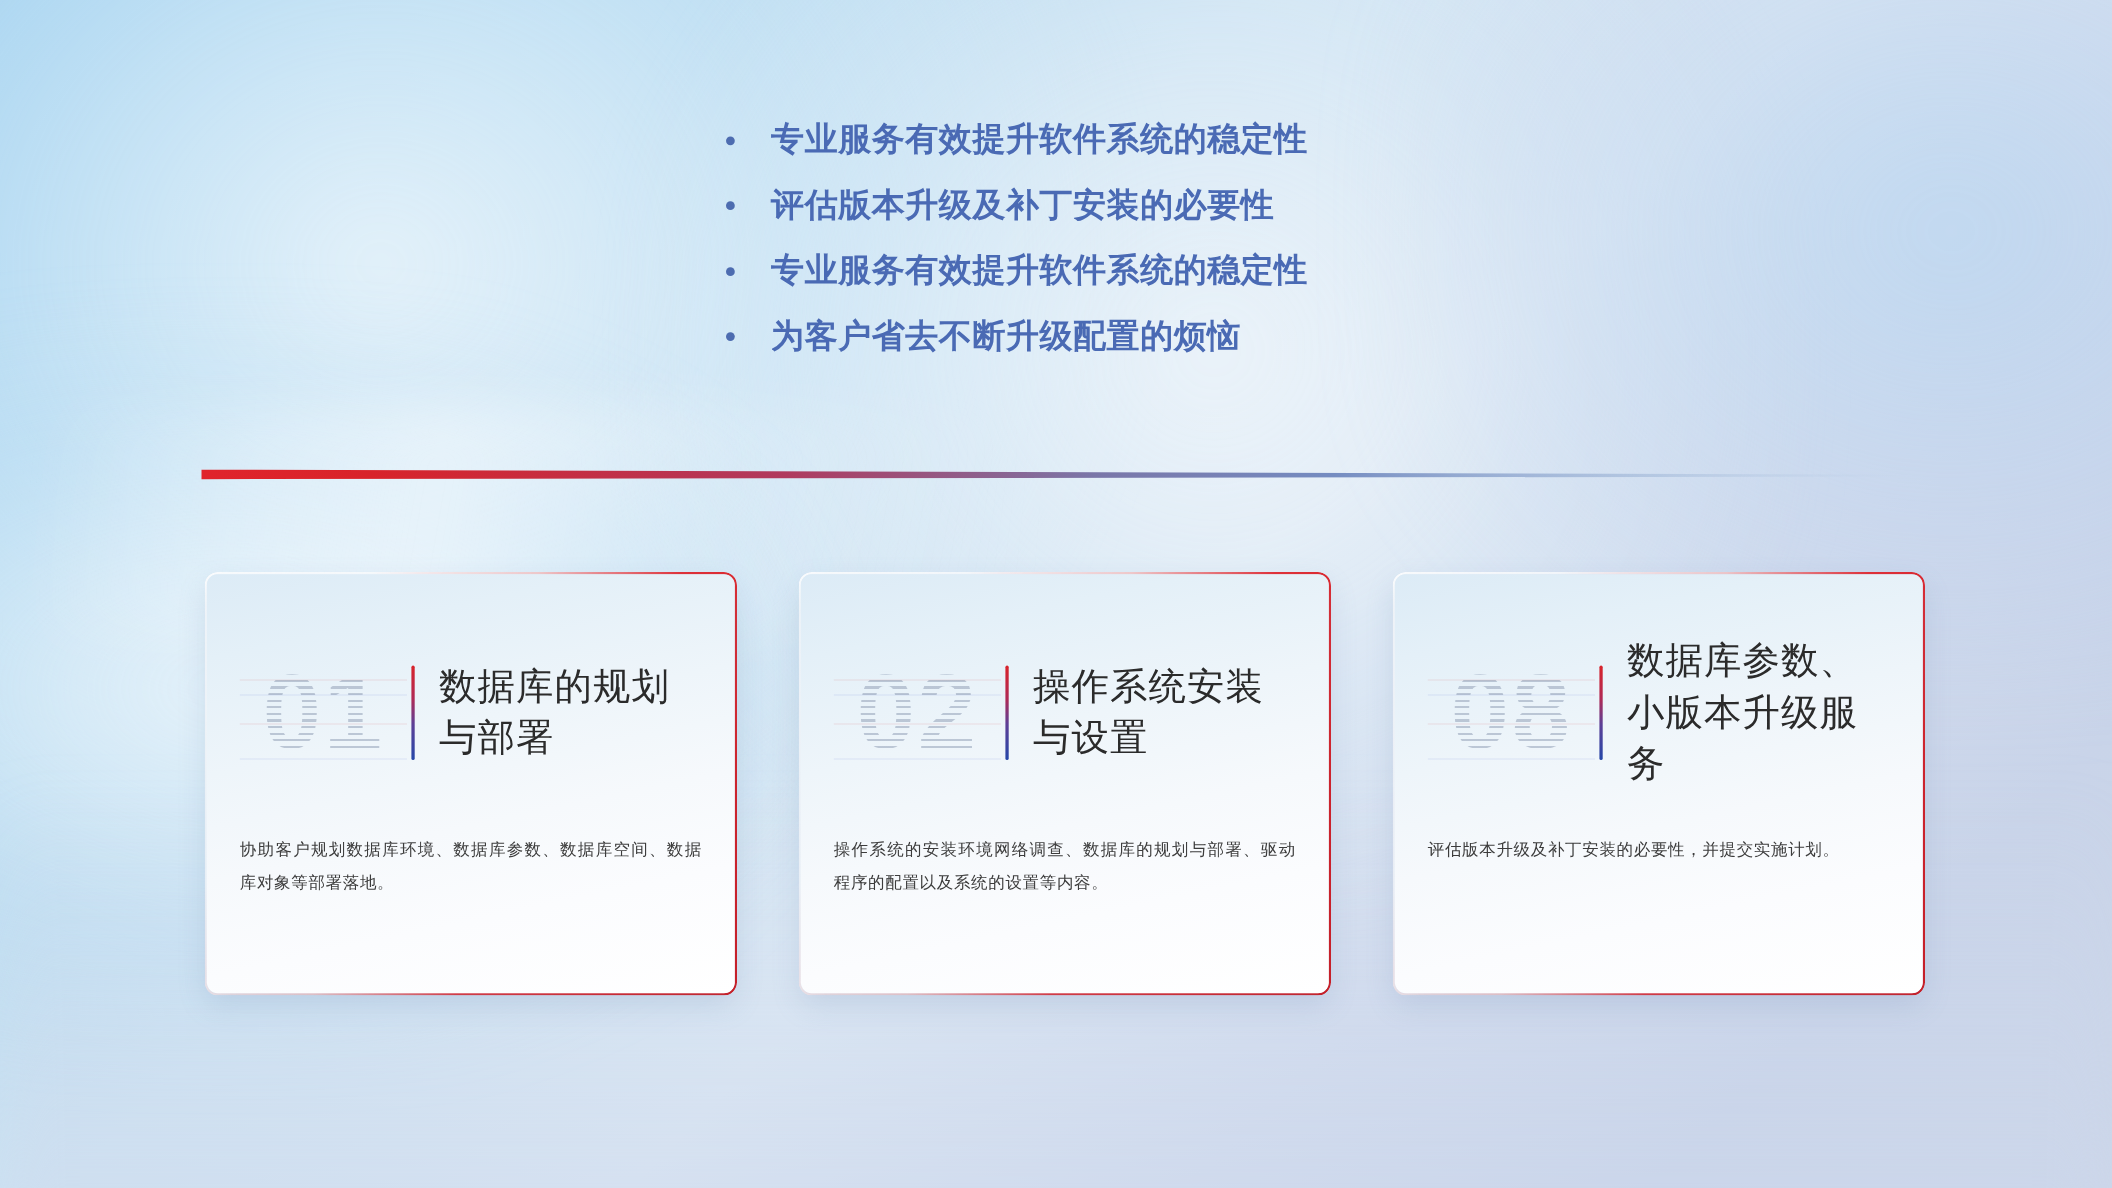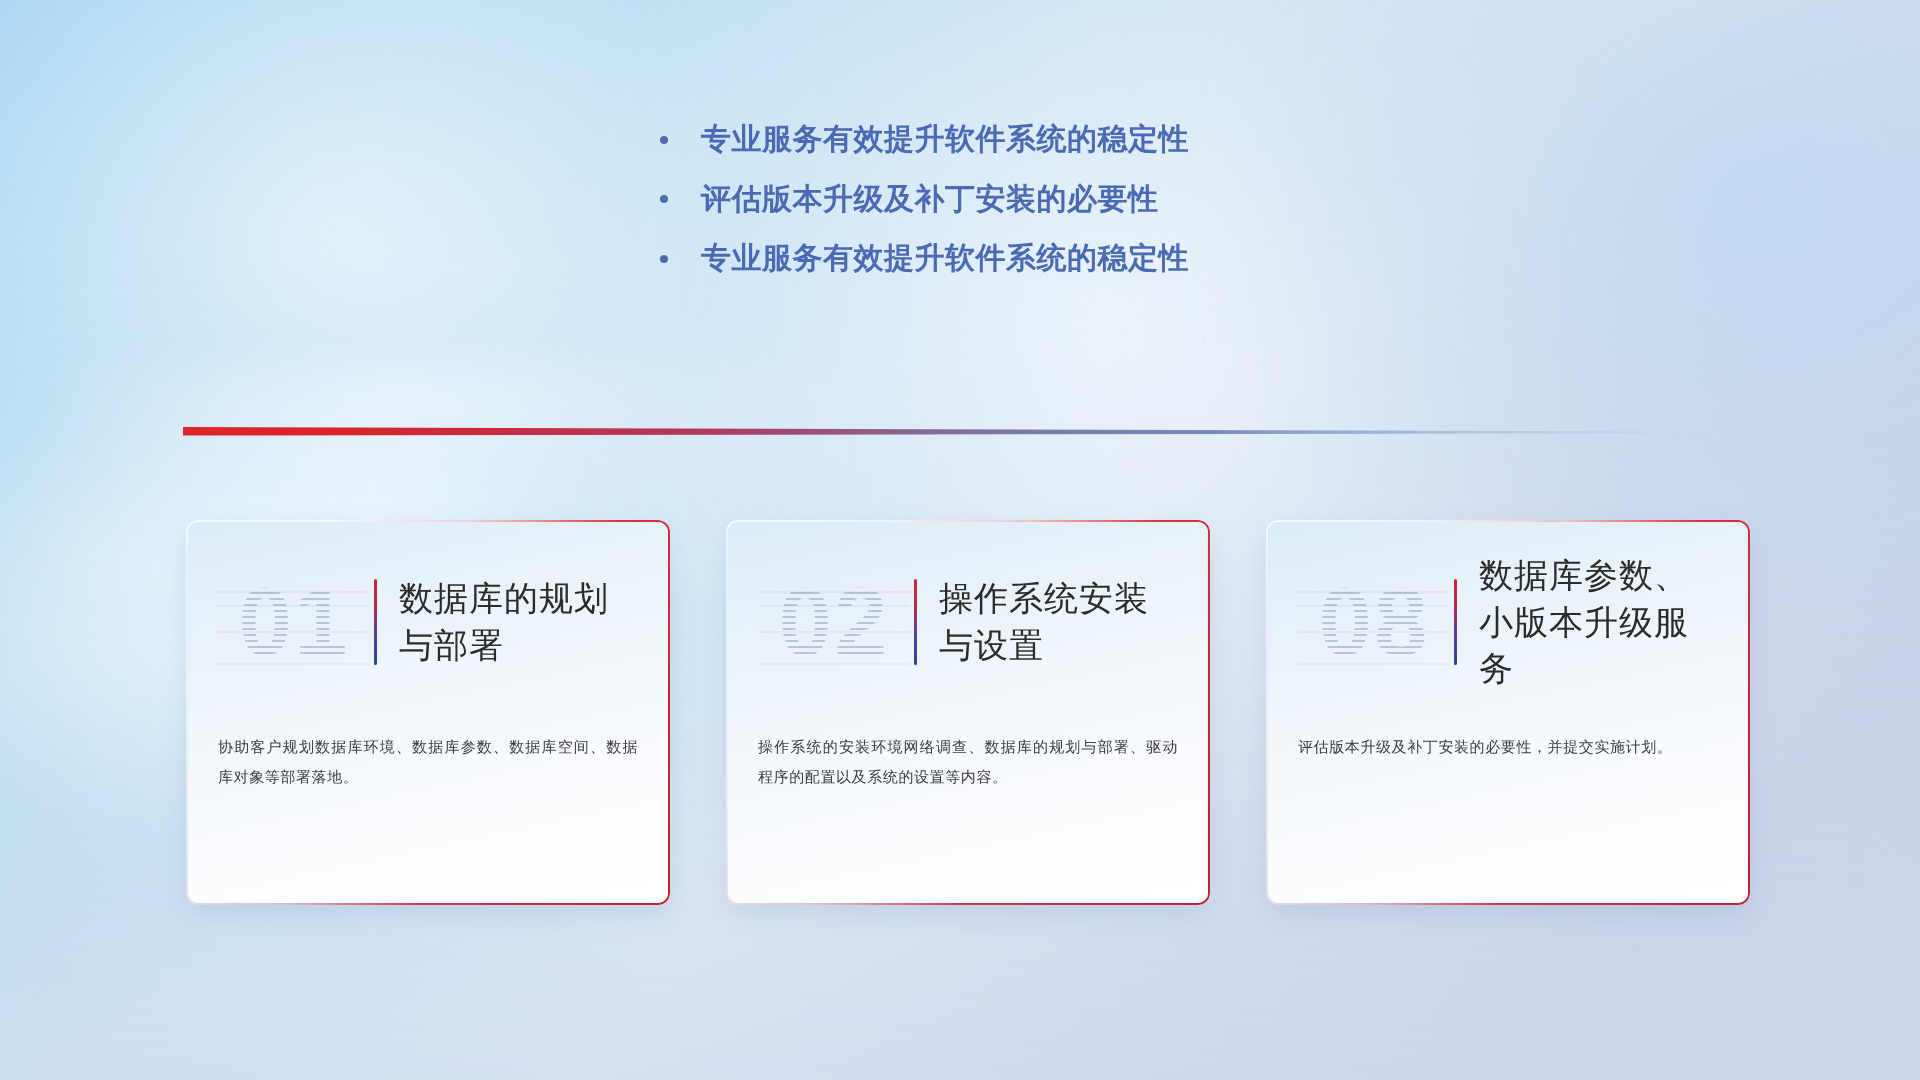--- a/index.html
+++ b/index.html
@@ -45,21 +45,21 @@
     filter:blur(26px);
   }
   .bg-streak{
     position:absolute; left:2%; top:34%; width:46%; height:20%;
     background:linear-gradient(100deg, rgba(255,255,255,0) 0%, rgba(255,255,255,.45) 40%, rgba(255,255,255,.12) 72%, rgba(255,255,255,0) 100%);
     filter:blur(22px);
   }
 
   
   .bullets{
-    position:absolute; left:660px; top:120px;
+    position:absolute; left:660px; top:108px;
     display:flex; flex-direction:column; gap:22px;
   }
   .bullet-row{ display:flex; align-items:center; }
   .bullet-dot{
     width:8px; height:8px; border-radius:50%;
     background:#4d6cb0; margin-right:33px; flex:none;
     margin-top:2px;
   }
   .bullet-text{
     font-size:30px; font-weight:700; color:#4a6ab4;
@@ -106,21 +106,21 @@
     border-radius:10px;
     background:linear-gradient(168deg,
        #dcebf6 0%, #e4f0f8 16%, #eef5fa 38%,
        #f6f9fc 58%, #fbfcfe 76%, #ffffff 100%);
     box-shadow:0 10px 26px rgba(110,140,180,.20);
     overflow:hidden;
   }
   .card-inner{
     position:relative; width:100%; height:100%;
     padding:36px 30px 0 30px;
-    display:flex; flex-direction:column;
+    display:flex; flex-direction:column;margin-top:26px;
   }
   .card-head{
     display:flex; align-items:center; height:128px;
   }
   .card-num{
     position:relative;
     width:152px; flex:none;
     font-size:96px; font-weight:800;
     line-height:1;
     letter-spacing:2px;
@@ -189,20 +189,24 @@
     <span class="bullet-text">专业服务有效提升软件系统的稳定性</span>
   </div>
   <div class="bullet-row">
     <span class="bullet-dot"></span>
     <span class="bullet-text">评估版本升级及补丁安装的必要性</span>
   </div>
   <div class="bullet-row">
     <span class="bullet-dot"></span>
     <span class="bullet-text">专业服务有效提升软件系统的稳定性</span>
   </div>
+  <div class="bullet-row">
+    <span class="bullet-dot"></span>
+    <span class="bullet-text">为客户省去不断升级配置的烦恼</span>
+  </div>
 </div>
 
 <div class="divider-wrap">
   <svg viewBox="0 0 1560 18" preserveAspectRatio="none" aria-hidden="true">
     <defs>
       <linearGradient id="divgrad" x1="0" y1="0" x2="1" y2="0">
         <stop offset="0" stop-color="#e0242c" stop-opacity="1"></stop>
         <stop offset="0.10" stop-color="#d8232a" stop-opacity="1"></stop>
         <stop offset="0.34" stop-color="#b03a5e" stop-opacity="1"></stop>
         <stop offset="0.52" stop-color="#7a76a8" stop-opacity="1"></stop>

